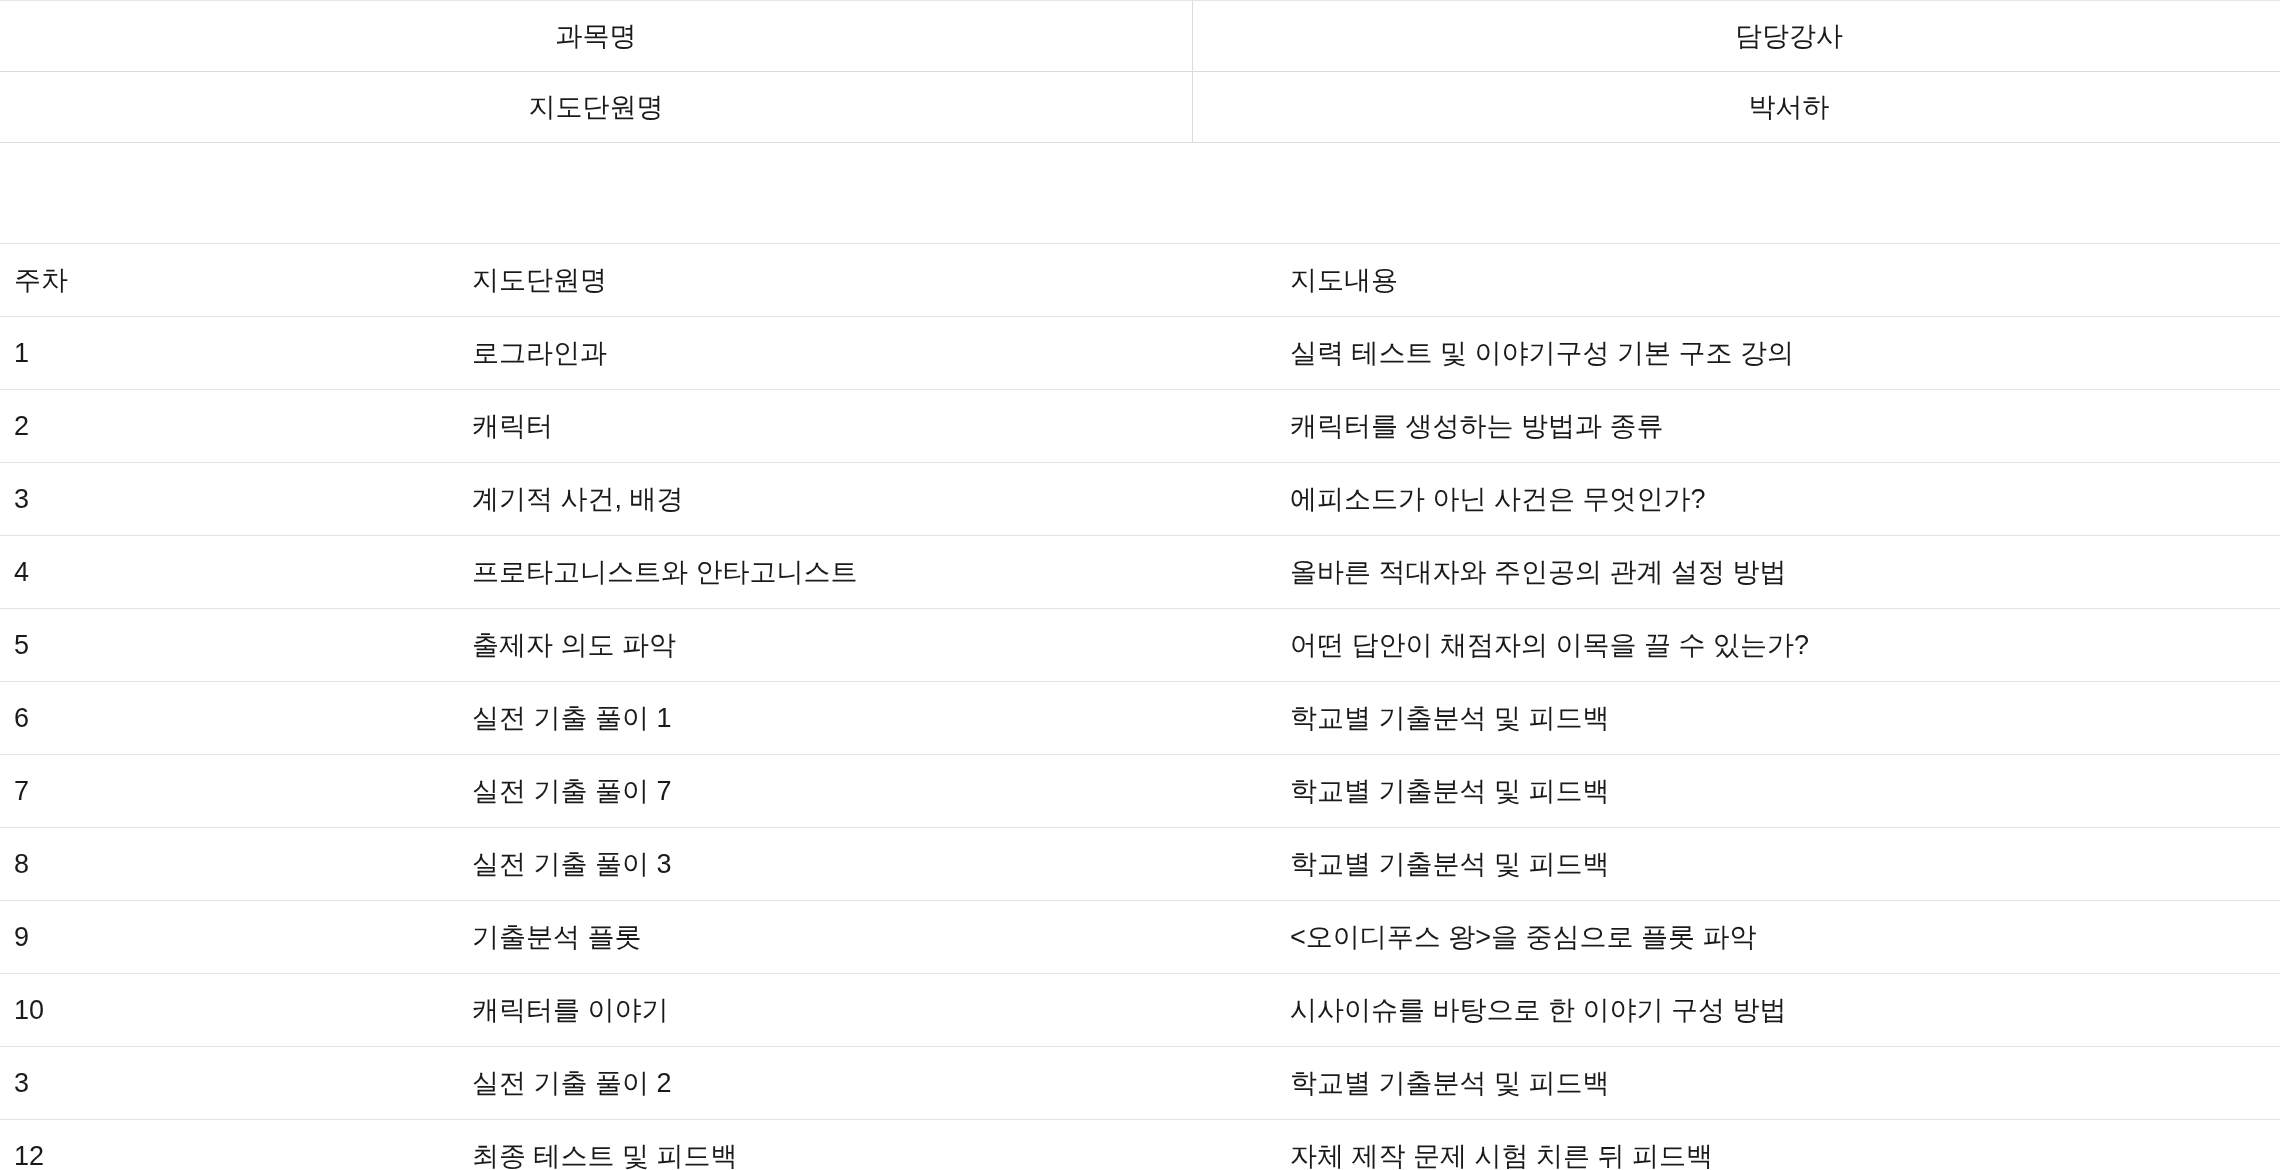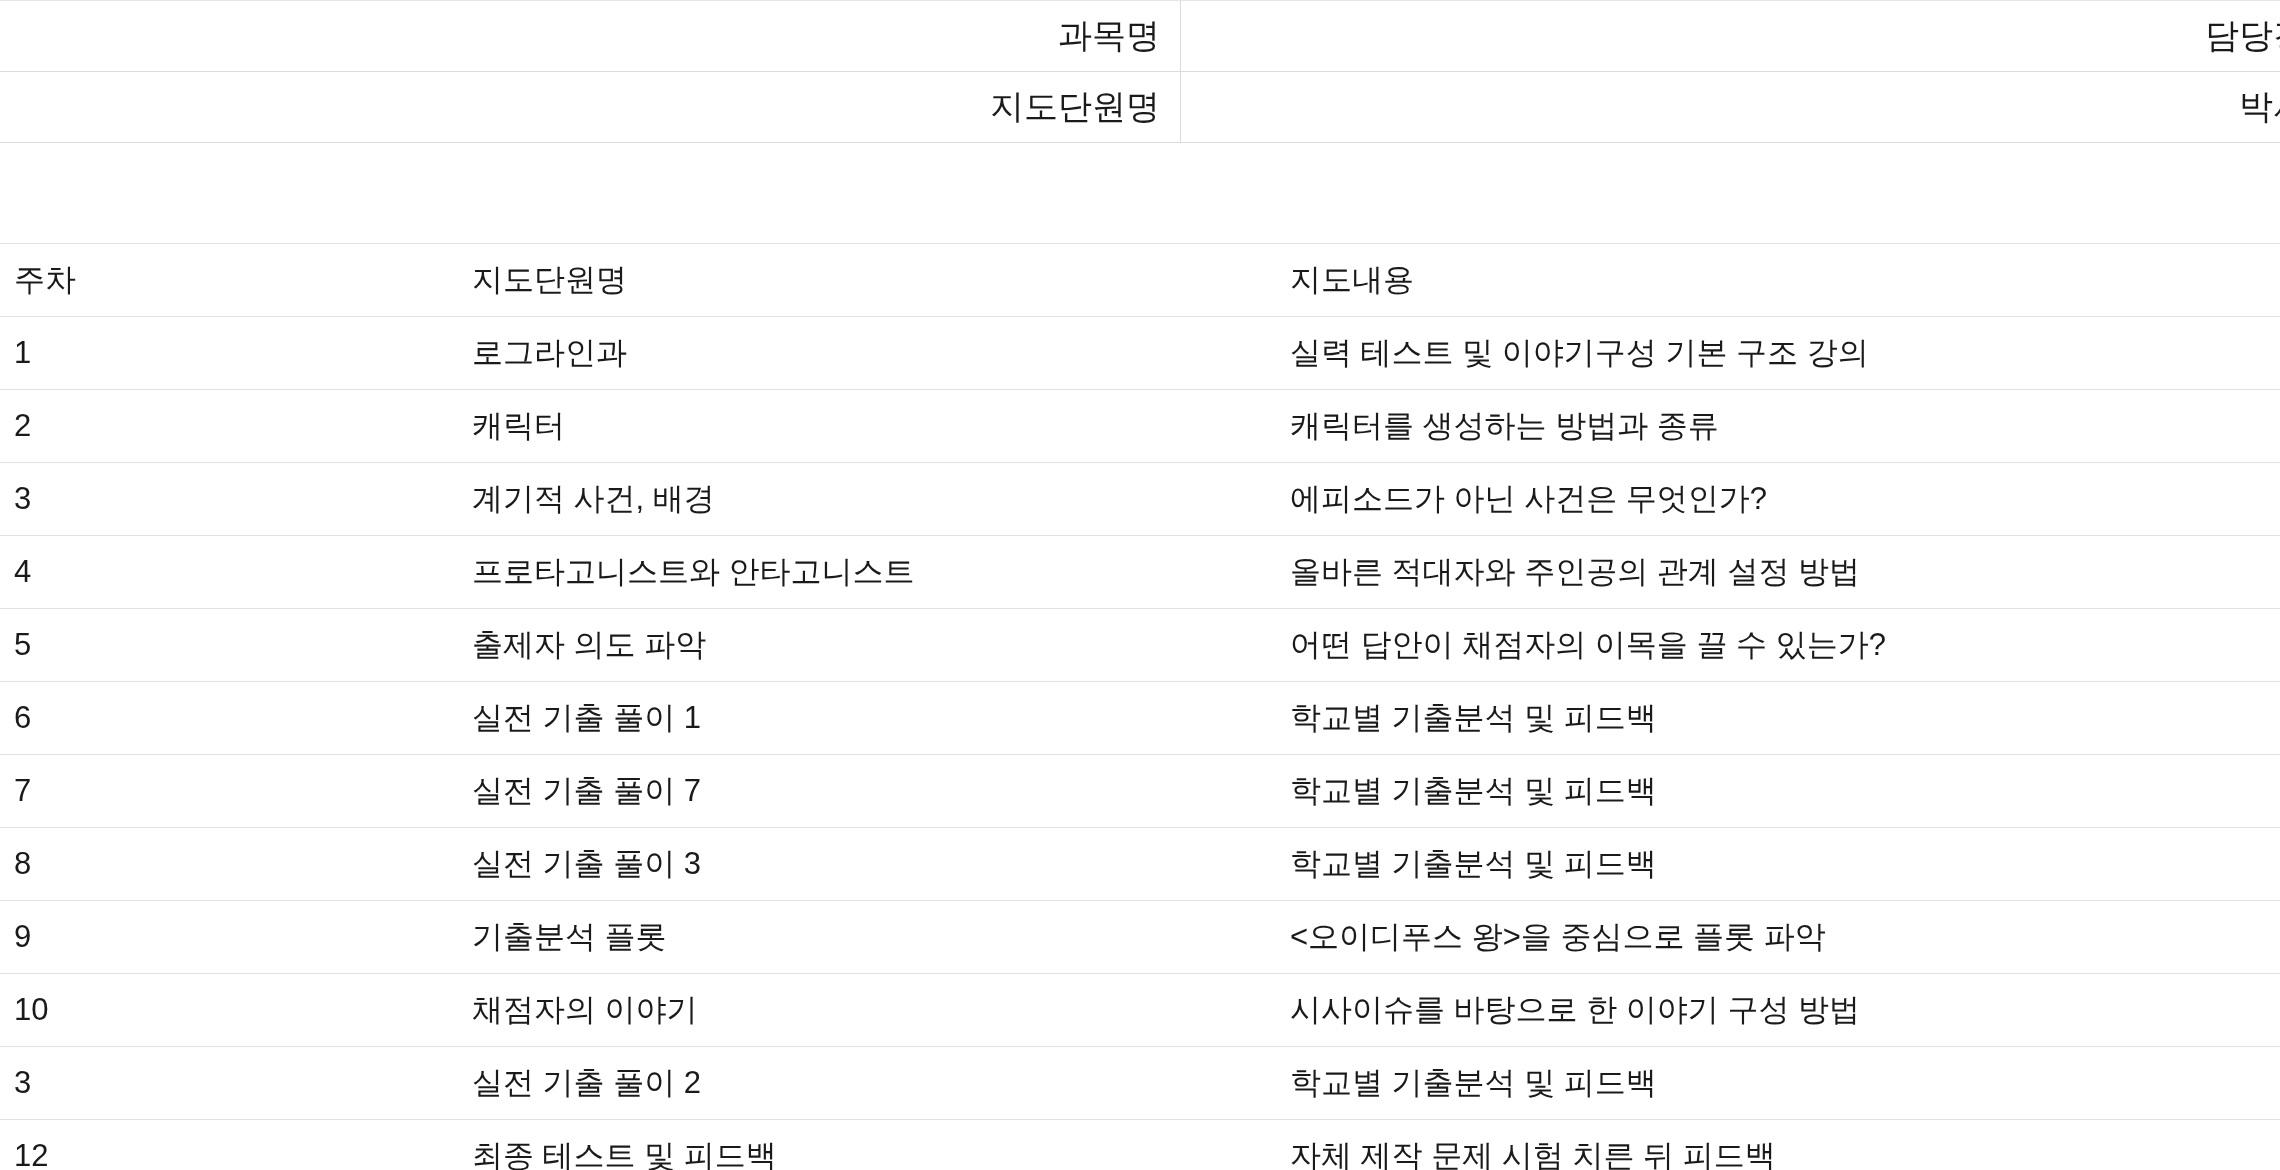--- a/index.html
+++ b/index.html
@@ -26,44 +26,44 @@
     border-collapse: collapse;
     width: 2280px;
     table-layout: fixed;
   }
 
   
   .course-table td,
   .course-table th {
     border-top: 1px solid #dcdcdc;
     border-bottom: 1px solid #dcdcdc;
-    padding: 12px 20px;
-    font-size: 34px;
+    padding: 12px 26px;
+    font-size: 27px;
     font-weight: 400;
-    text-align: right;
+    text-align: center;
     vertical-align: middle;
     line-height: 1.35;
     height: 46px;
   }
   .course-table tr:first-child td {
     border-top: 1px solid #e6e6e6;
   }
   .course-table .col-subject { width: 1140px; }
   .course-table .col-teacher { width: 1140px; border-left: 1px solid #dcdcdc; }
 
   .spacer {
     height: 100px;
   }
 
   
   .schedule-table td {
     border-top: 1px solid #e2e2e2;
     border-bottom: 1px solid #e2e2e2;
     padding: 13px 14px;
-    font-size: 31px;
+    font-size: 27px;
     font-weight: 400;
     text-align: left;
     vertical-align: middle;
     line-height: 1.35;
     height: 46px;
   }
   .schedule-table .col-week { width: 430px; }
   .schedule-table .col-unit { width: 790px; }
   .schedule-table .col-content { width: 1060px; }
 
@@ -139,21 +139,21 @@
         <td class="col-unit">실전 기출 풀이 3</td>
         <td class="col-content">학교별 기출분석 및 피드백</td>
       </tr>
       <tr>
         <td class="col-week">9</td>
         <td class="col-unit">기출분석 플롯</td>
         <td class="col-content">&lt;오이디푸스 왕&gt;을 중심으로 플롯 파악</td>
       </tr>
       <tr>
         <td class="col-week">10</td>
-        <td class="col-unit">채점자의 이야기</td>
+        <td class="col-unit">캐릭터를 이야기</td>
         <td class="col-content">시사이슈를 바탕으로 한 이야기 구성 방법</td>
       </tr>
       <tr>
         <td class="col-week">3</td>
         <td class="col-unit">실전 기출 풀이 2</td>
         <td class="col-content">학교별 기출분석 및 피드백</td>
       </tr>
       <tr>
         <td class="col-week">12</td>
         <td class="col-unit">최종 테스트 및 피드백</td>

